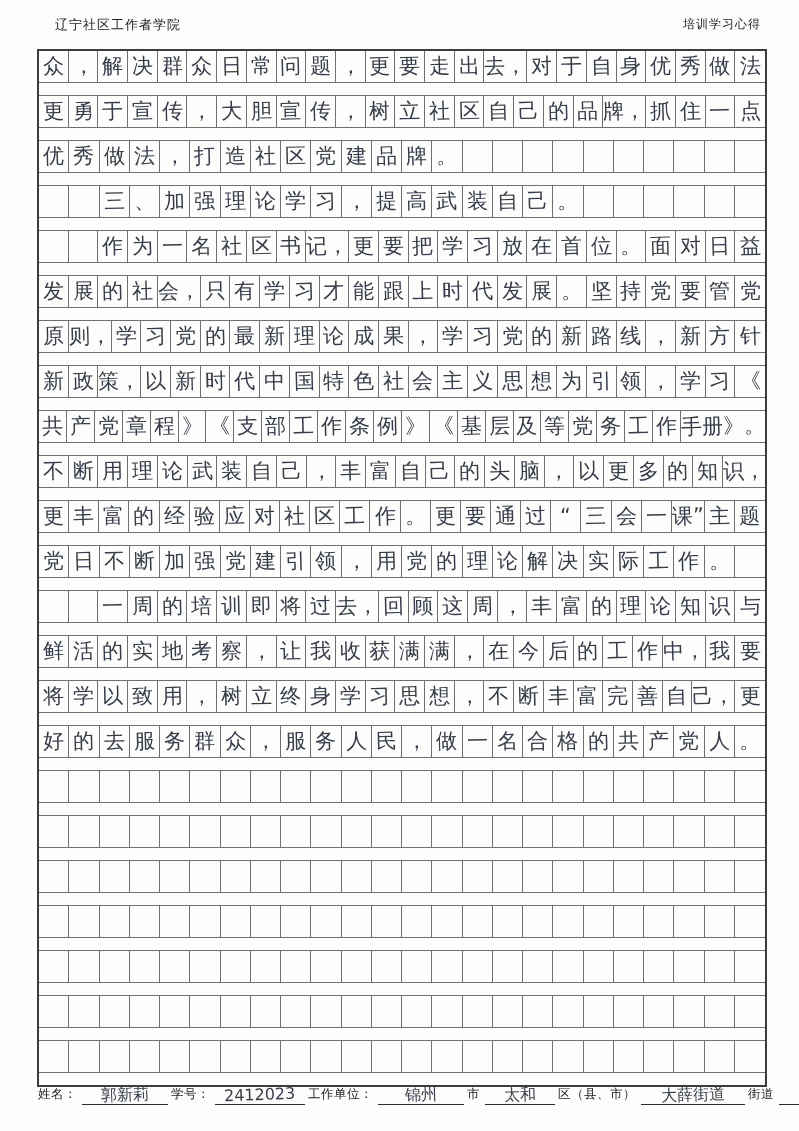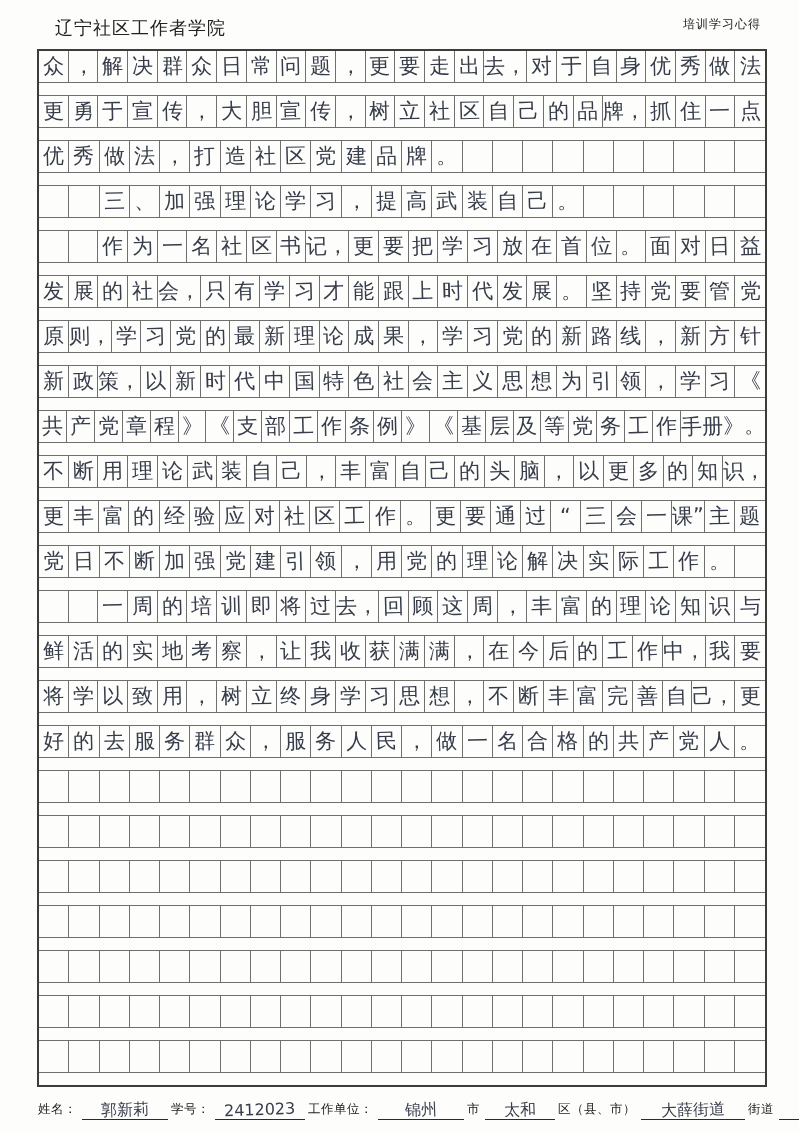--- a/index.html
+++ b/index.html
@@ -4,21 +4,21 @@
 <style>
   html,body{margin:0;padding:0;}
   body{background:#e8e8e8;font-family:"Liberation Serif",serif;}
   .page{
     position:relative;width:799px;height:1131px;margin:0 auto;
     background:#fdfdfc;overflow:hidden;
     box-shadow:0 0 6px rgba(0,0,0,.25);
   }
   
   .hdr{position:absolute;top:16px;left:0;width:100%;height:24px;}
-  .hdr .left{position:absolute;left:55px;top:0;font-size:18px;letter-spacing:1px;color:#222;}
+  .hdr .left{position:absolute;left:55px;top:0;font-size:13px;letter-spacing:1px;color:#222;}
   .hdr .right{position:absolute;right:38px;top:0;font-size:12px;letter-spacing:1px;color:#222;}
   
   .grid{
     position:absolute;left:37px;top:49px;width:726px;
     border:2px solid #3c3c3c;background:#fdfdfc;
   }
   .cells{
     display:grid;grid-template-columns:repeat(24,1fr);
     height:31px;border-bottom:1px solid #6f6f6f;
   }
@@ -34,21 +34,21 @@
     font-size:21px;line-height:1;color:#363c49;white-space:nowrap;
     transform:rotate(-1.5deg);z-index:2;
     font-family:"DejaVu Sans",sans-serif;
   }
   
   .footer{
     position:absolute;left:38px;top:1086px;width:730px;
     display:flex;align-items:flex-end;flex-wrap:nowrap;
     font-size:12.5px;color:#1c1c1c;white-space:nowrap;
   }
-  .footer .lbl{padding:15px 2px 2px 0;letter-spacing:.5px;}
+  .footer .lbl{padding:0 2px 2px 0;letter-spacing:.5px;}
   .blank{
     display:inline-block;border-bottom:1.4px solid #2b2b2b;
     text-align:center;padding:0 4px 0 4px;margin:0 3px;
   }
   .blank .hand{
     display:inline-block;font-size:16px;color:#363c49;line-height:1.1;
     transform:rotate(-2deg);font-family:"DejaVu Sans",sans-serif;white-space:nowrap;
   }
   .w-name{min-width:78px;} .w-id{min-width:82px;} .w-city{min-width:78px;}
   .w-district{min-width:62px;} .w-street{min-width:96px;} .w-comm{min-width:72px;}

